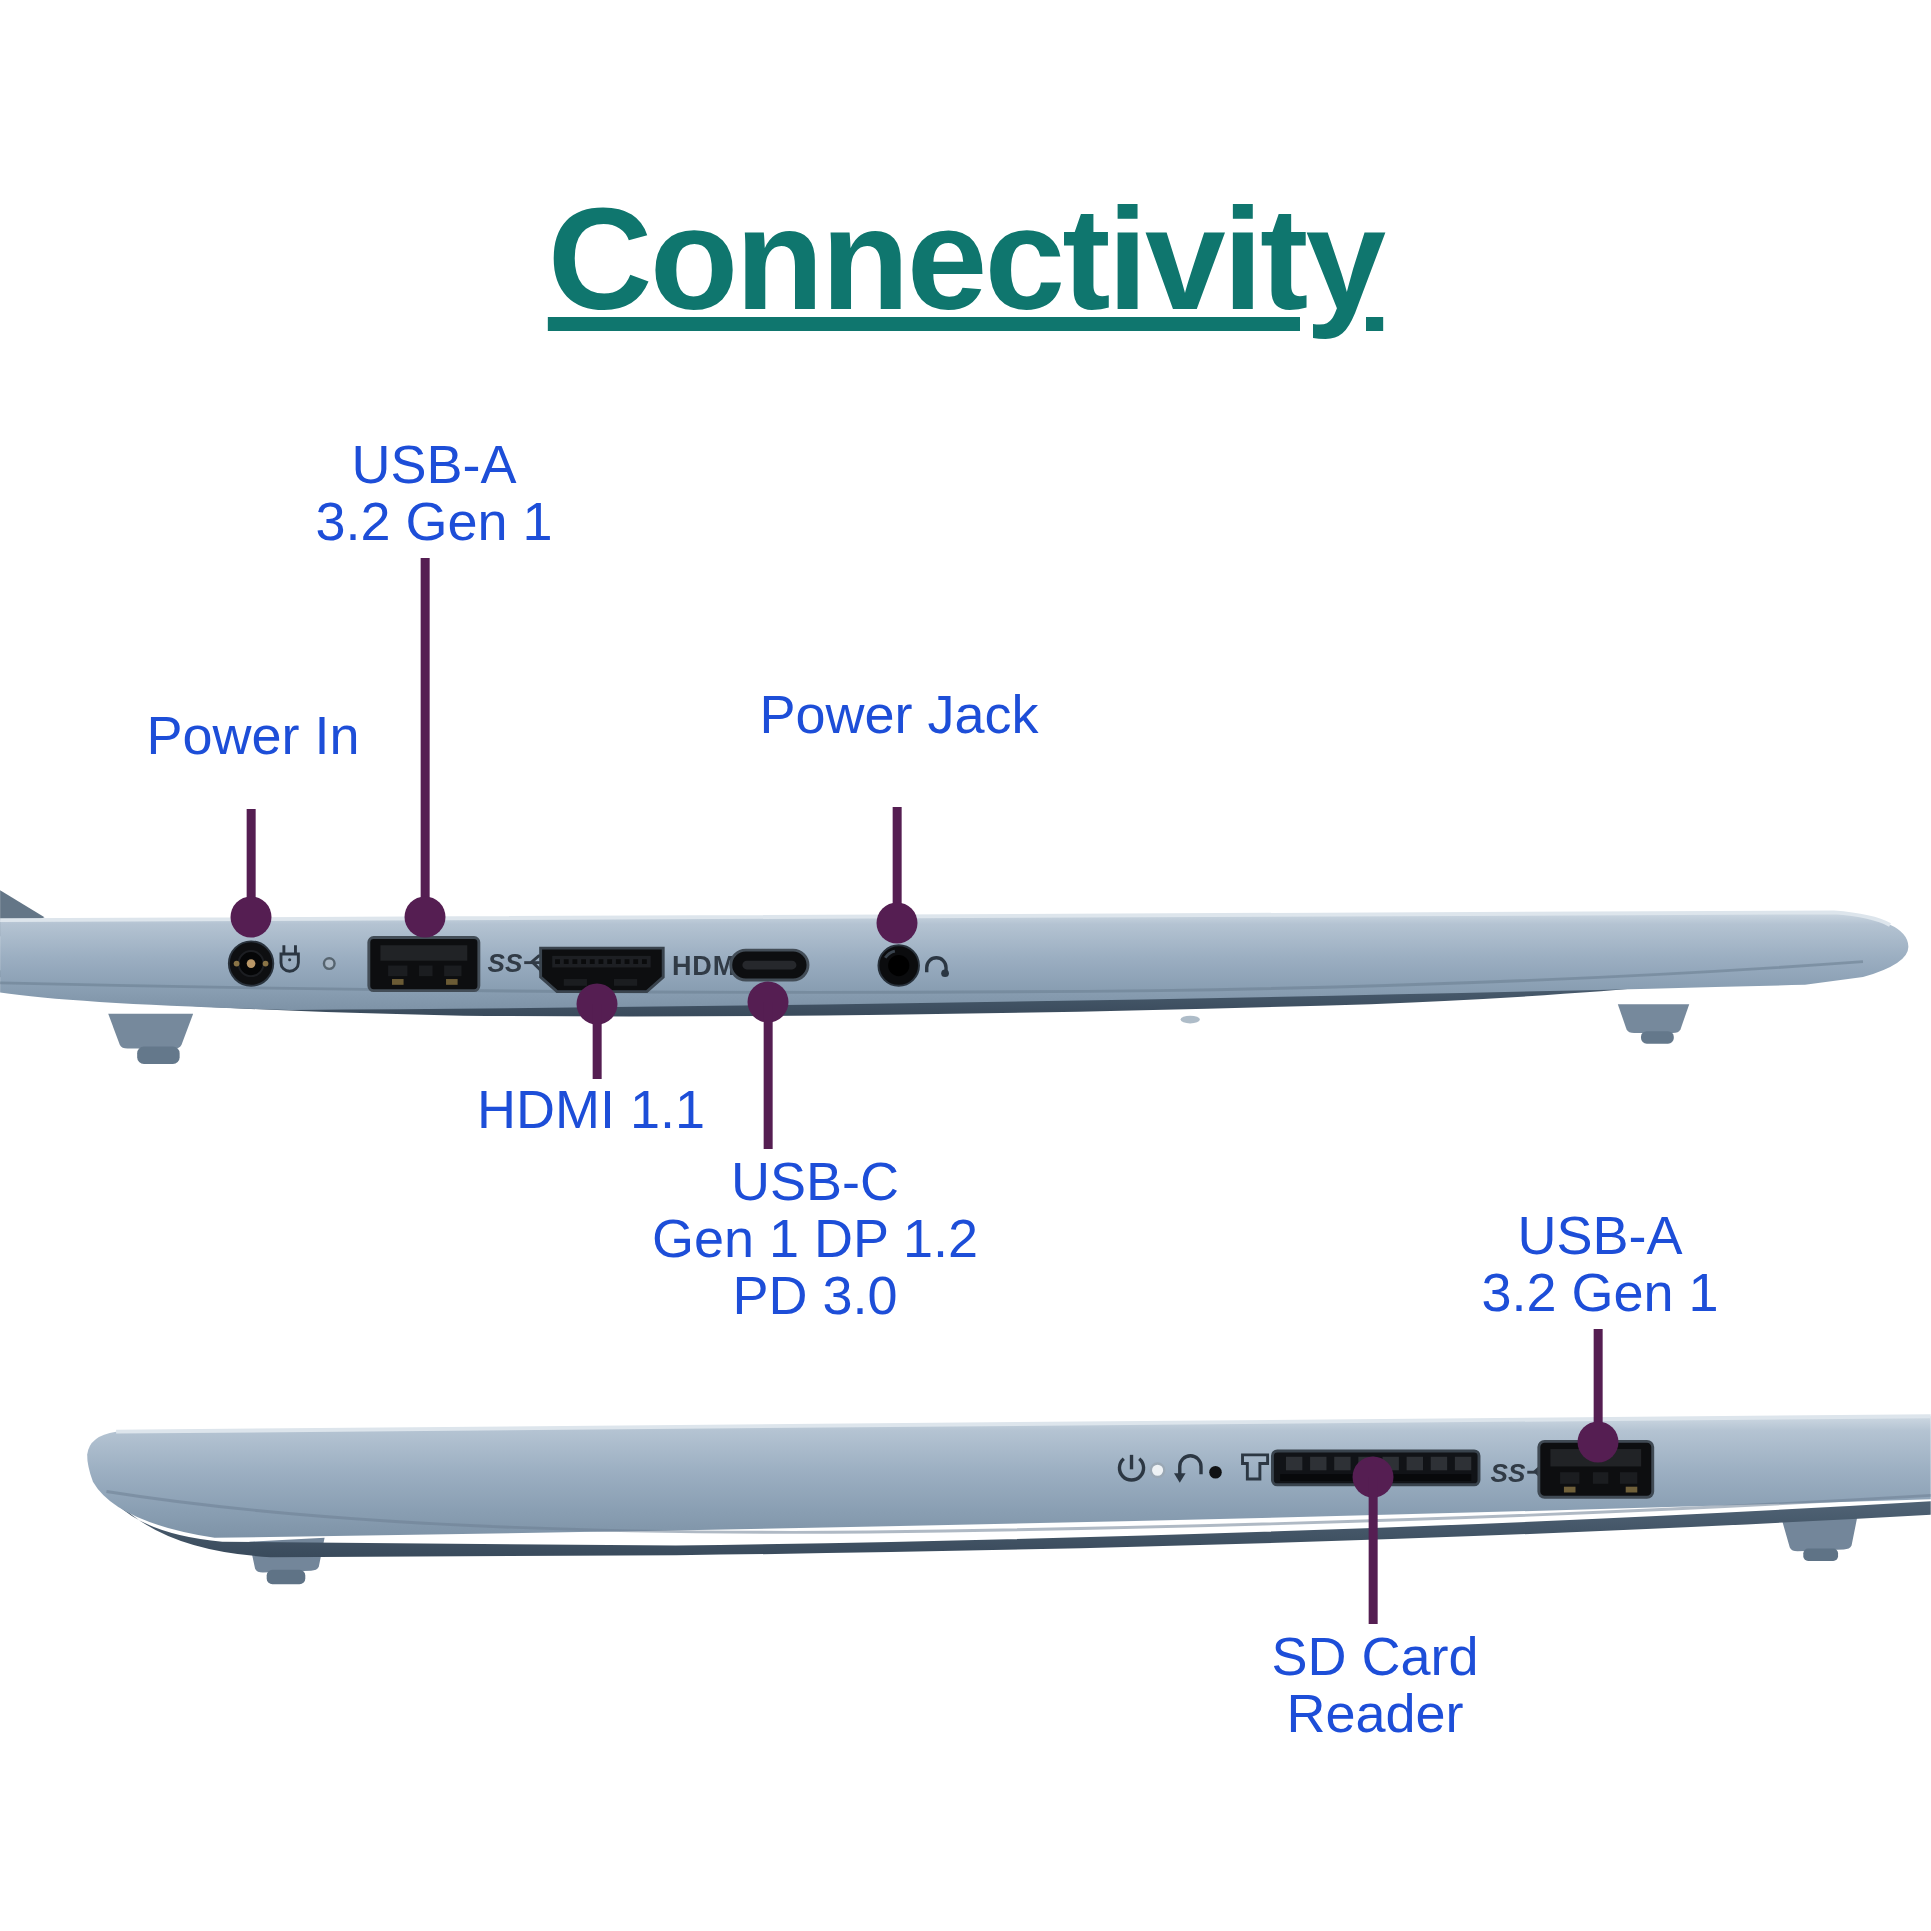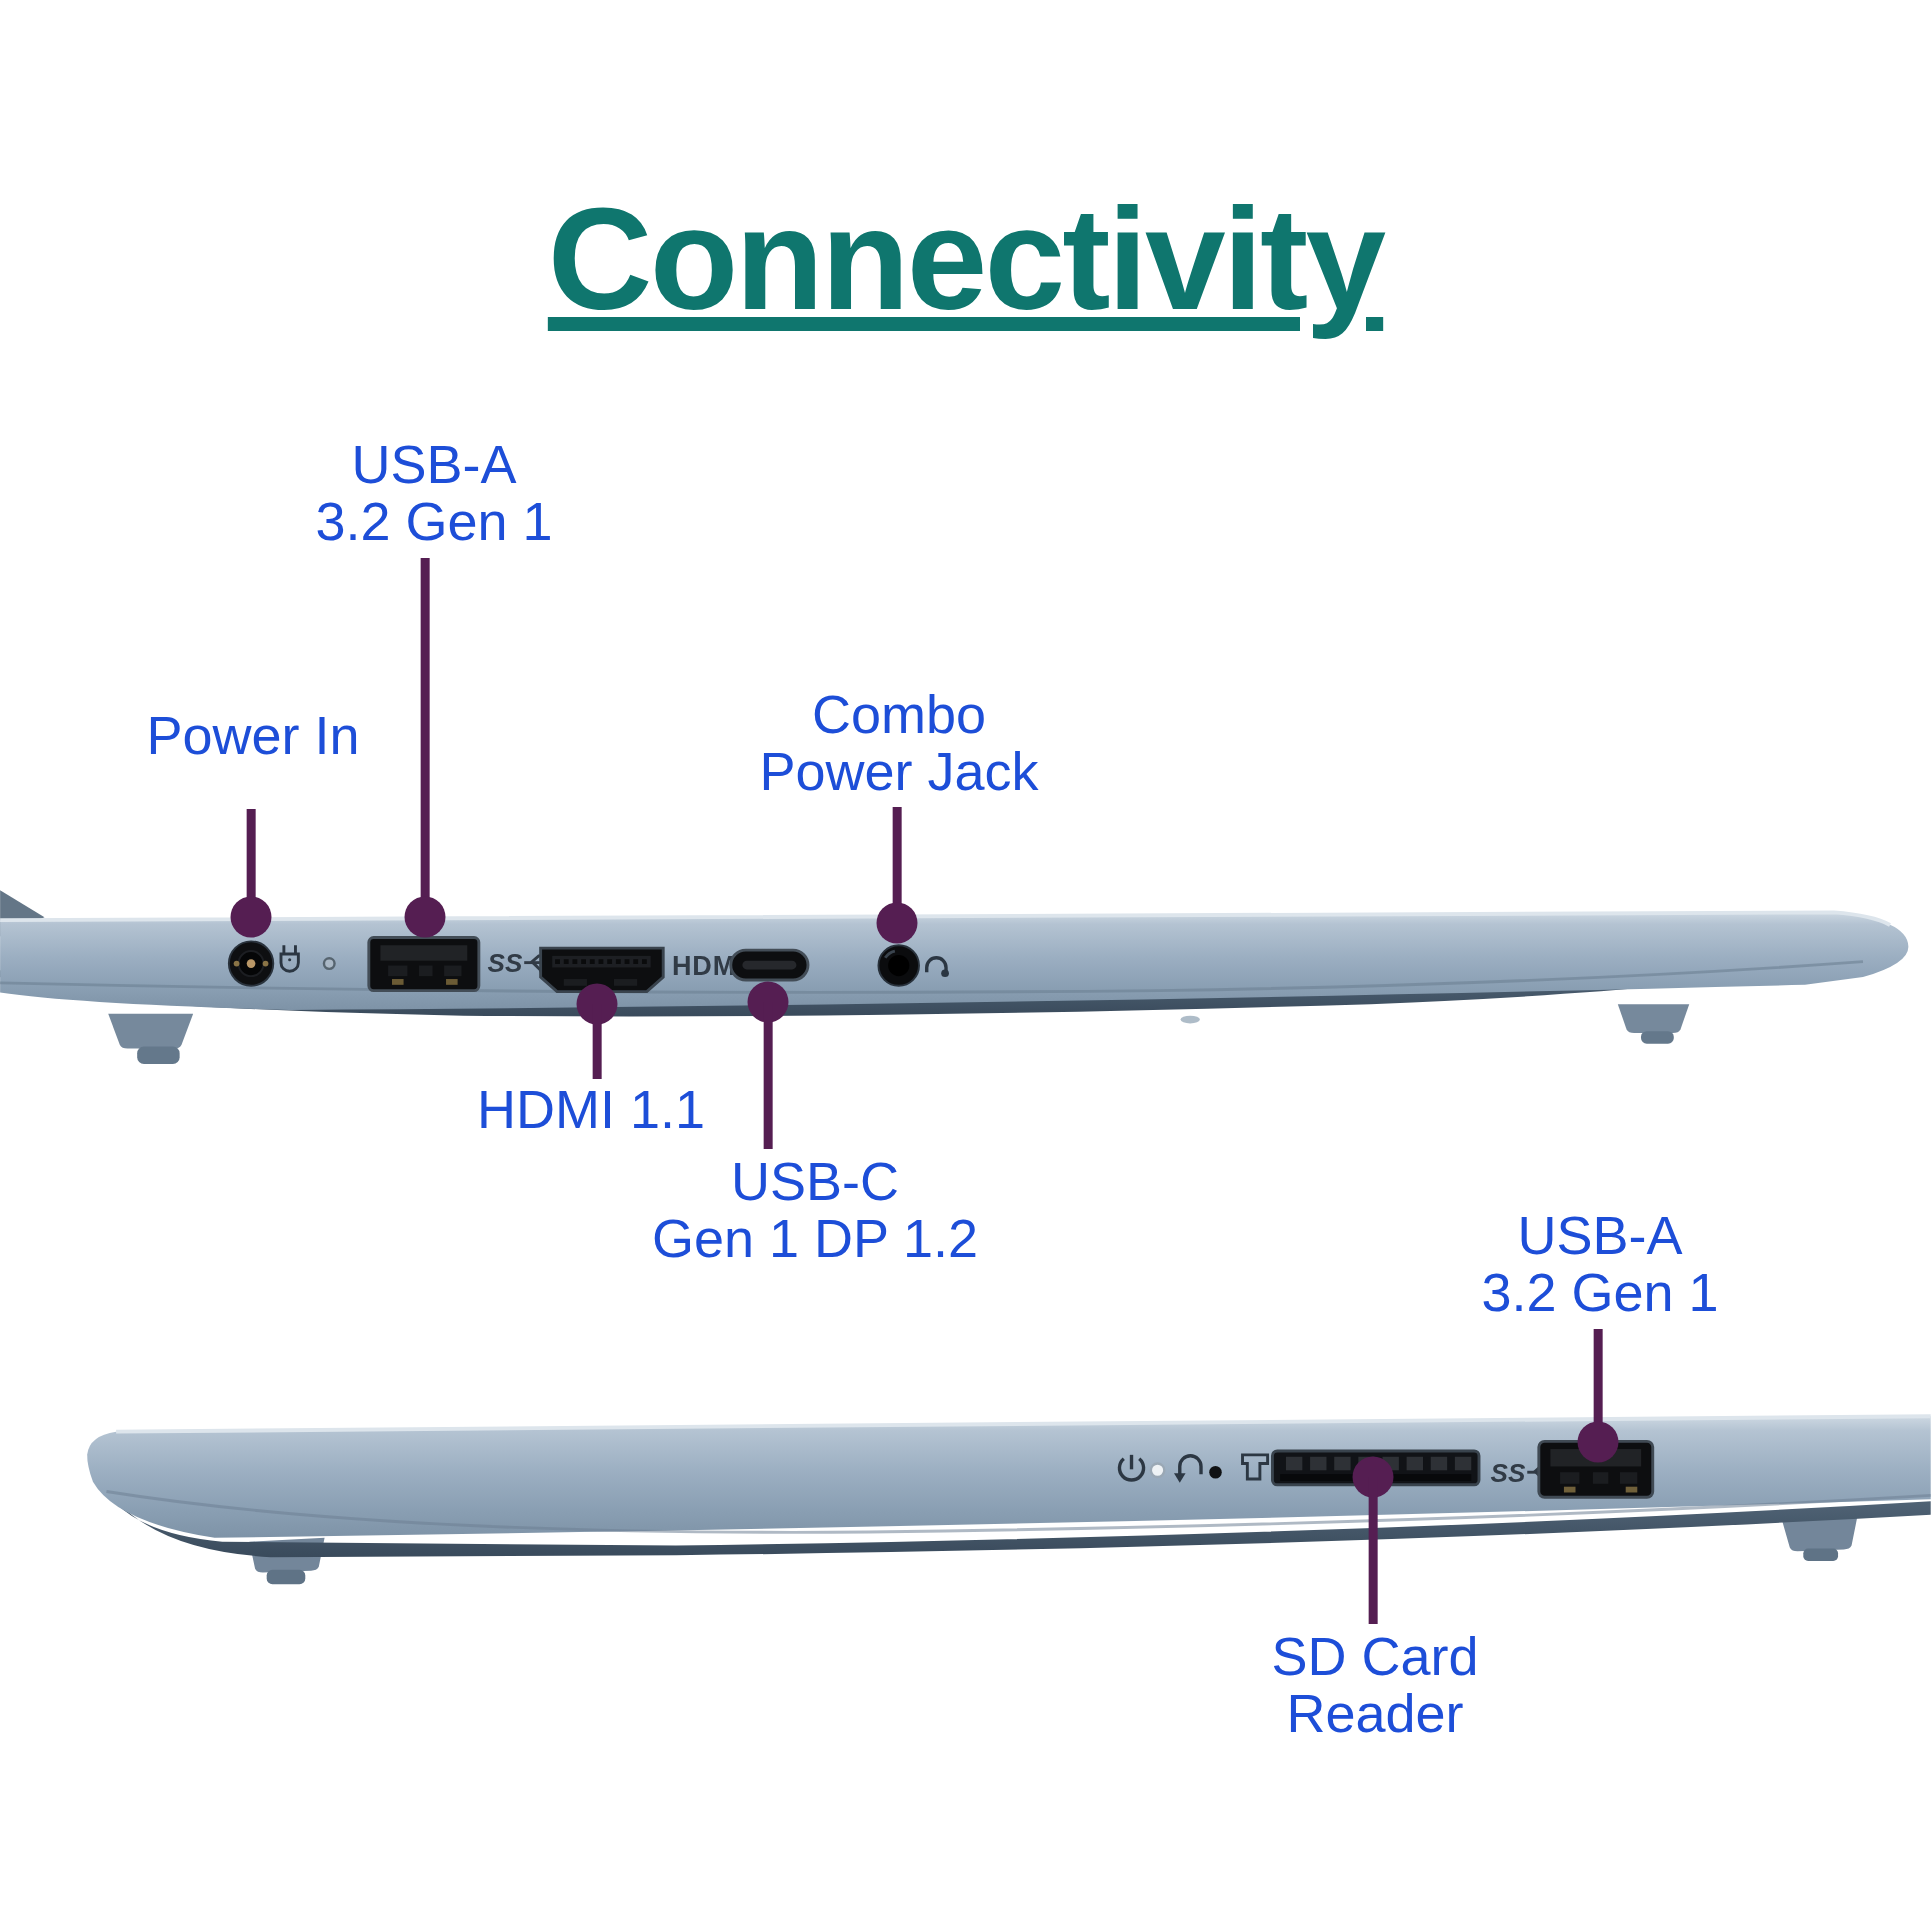--- a/index.html
+++ b/index.html
@@ -208,37 +208,37 @@
 <div class="callout-line" style="left:425px;top:558px;height:365px;"></div>
 <div class="callout-dot" style="left:425px;top:917px;"></div>
 
 <div class="callout-label" style="left:253px;top:707px;">
   <div>Power In</div>
 </div>
 <div class="callout-line" style="left:251px;top:809px;height:112px;"></div>
 <div class="callout-dot" style="left:251px;top:917px;"></div>
 
 <div class="callout-label" style="left:899px;top:686px;">
-  <div>Combo</div>
   <div>Power Jack</div>
 </div>
 <div class="callout-line" style="left:897px;top:807px;height:118px;"></div>
 <div class="callout-dot" style="left:897px;top:923px;"></div>
 
 <div class="callout-dot" style="left:597px;top:1004px;"></div>
 <div class="callout-line" style="left:597px;top:1004px;height:75px;"></div>
 <div class="callout-label" style="left:591px;top:1081px;">
   <div>HDMI 1.1</div>
 </div>
 
 <div class="callout-dot" style="left:768px;top:1002px;"></div>
 <div class="callout-line" style="left:768px;top:1002px;height:147px;"></div>
 <div class="callout-label" style="left:772px;top:1153px;margin-left:43px;">
   <div>USB-C</div>
   <div>Gen 1 DP 1.2</div>
+  <div>PD 3.0</div>
 </div>
 
 <div class="callout-label" style="left:1600px;top:1207px;">
   <div>USB-A</div>
   <div>3.2 Gen 1</div>
 </div>
 <div class="callout-line" style="left:1598px;top:1329px;height:118px;"></div>
 <div class="callout-dot" style="left:1598px;top:1442px;"></div>
 
 <div class="callout-dot" style="left:1373px;top:1477px;"></div>

